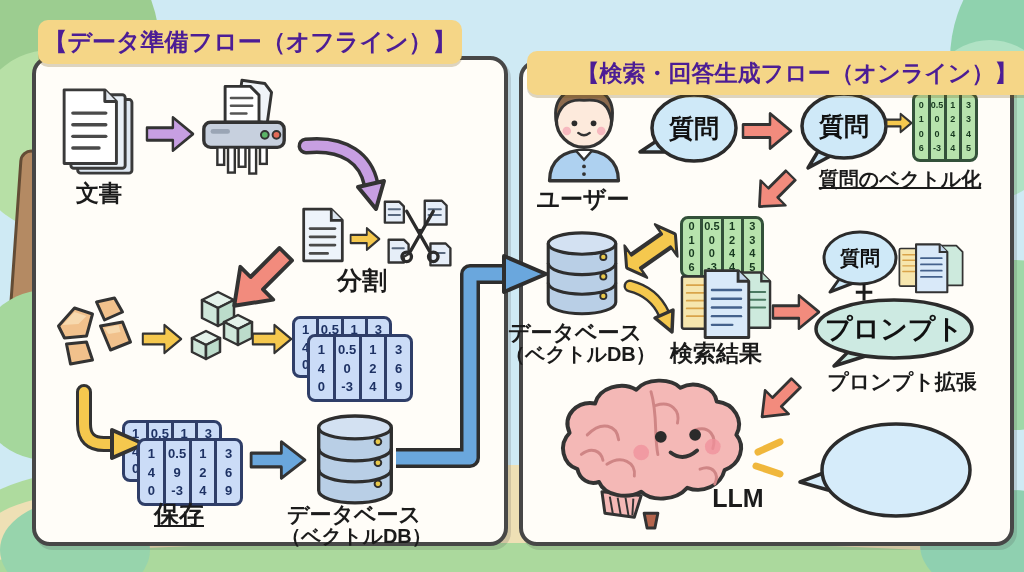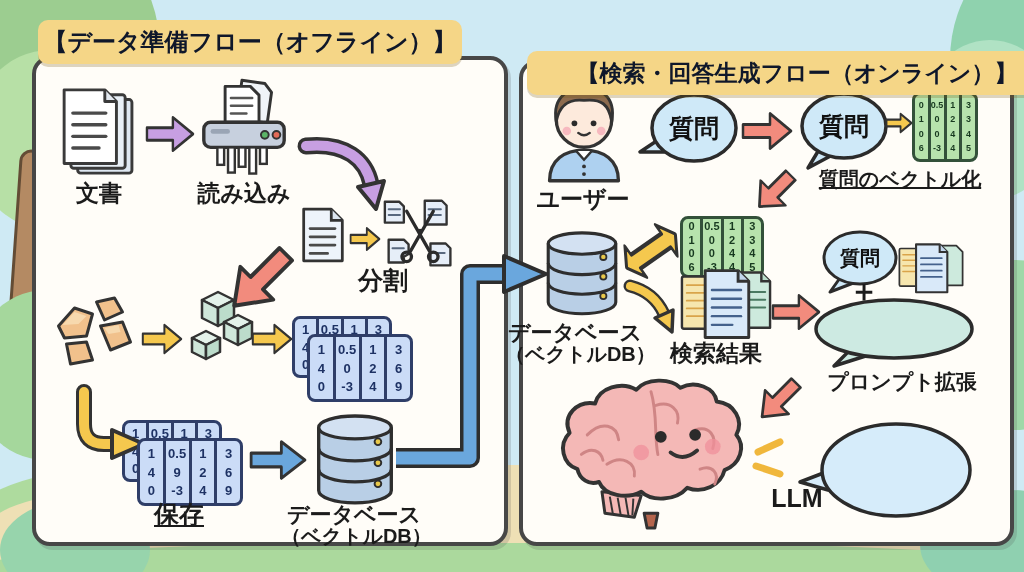--- a/index.html
+++ b/index.html
@@ -4,21 +4,21 @@
 <style>
   html,body{margin:0;padding:0;}
   body{font-family:"Liberation Sans","DejaVu Sans",sans-serif;}
   #stage{position:relative;width:1024px;height:572px;overflow:hidden;background:#cfeaf4;}
   .abs{position:absolute;}
   .blob{position:absolute;border-radius:50%;z-index:1;}
   .trunk{position:absolute;background:#b48a63;border:3px solid #634c35;border-radius:12px;z-index:1;}
   .panel{position:absolute;background:#fffdf8;border:4px solid #474747;border-radius:18px;
          box-shadow:3px 4px 0 rgba(70,70,70,.18);z-index:2;}
   .banner{position:absolute;background:#f5d687;border-radius:10px;z-index:5;display:flex;
-          align-items:center;justify-content:center;font-weight:bold;color:#0f172a;
+          align-items:center;justify-content:center;font-weight:bold;color:#4c1d95;
           box-shadow:0 3px 0 rgba(120,90,20,.25);letter-spacing:0px;white-space:nowrap;}
   .lbl{position:absolute;font-weight:bold;color:#1b1b1b;text-align:center;z-index:4;line-height:1.15;white-space:nowrap;}
   svg.icon{position:absolute;overflow:visible;z-index:3;}
   svg.arrow{position:absolute;overflow:visible;z-index:4;}
   svg.connector{position:absolute;overflow:visible;z-index:6;}
   .matrix{position:absolute;display:flex;border:3px solid #2f3e68;border-radius:8px;
           background:#cbdcf7;z-index:3;box-sizing:border-box;}
   .matrix.front{z-index:4;}
   .matrix .mcol{flex:1;display:flex;flex-direction:column;justify-content:space-evenly;
                 align-items:center;border-left:3px solid #2f3e68;min-width:0;}
@@ -90,21 +90,20 @@
     <circle cx="69" cy="56" r="4" fill="#5cb568" stroke="#333" stroke-width="2"></circle>
     <circle cx="81" cy="56" r="4" fill="#e26a57" stroke="#333" stroke-width="2"></circle>
     <g stroke="#333" stroke-width="2.5">
       <rect x="20" y="69" width="7" height="18" fill="#fff"></rect>
         <rect x="31" y="69" width="7" height="26" fill="#fff"></rect>
       <rect x="42" y="69" width="7" height="20" fill="#fff"></rect>
         <rect x="53" y="69" width="7" height="27" fill="#fff"></rect>
       <rect x="64" y="69" width="7" height="17" fill="#fff"></rect>
     </g>
   </svg>
-  <div class="lbl" style="left:192px;top:180px;width:104px;font-size:23px;">読み込み</div>
 
   <svg class="arrow" style="left:298px;top:138px;" width="88" height="82" viewBox="0 0 88 82">
     <path d="M8,8 C48,4 68,22 73,46" stroke="#333" stroke-width="17" fill="none" stroke-linecap="round"></path>
     <path d="M8,8 C48,4 68,22 73,46" stroke="#c79fe2" stroke-width="10" fill="none" stroke-linecap="round"></path>
     <polygon points="86,43 60,49 78,71" fill="#c79fe2" stroke="#333" stroke-width="4" stroke-linejoin="round"></polygon>
   </svg>
 
   <svg class="icon" style="left:300px;top:206px;" width="46" height="58" viewBox="0 0 50 62">
     <path d="M4,3 h30 l12,12 v44 h-42 z" fill="#eef4fb" stroke="#333" stroke-width="3" stroke-linejoin="round"></path>
     <path d="M34,3 v12 h12" fill="#dbe4ee" stroke="#333" stroke-width="3"></path>
@@ -134,21 +133,21 @@
         <line x1="55" y1="60" x2="66" y2="60"></line>
     </g>
     <g stroke="#2b2b2b" stroke-width="3.5" fill="none" stroke-linecap="round">
       <line x1="26" y1="16" x2="50" y2="58"></line>
       <line x1="54" y1="16" x2="30" y2="58"></line>
       <circle cx="26" cy="64" r="5"></circle>
         <circle cx="54" cy="64" r="5"></circle>
     </g>
     <circle cx="40" cy="37" r="2.5" fill="#2b2b2b"></circle>
   </svg>
-  <div class="lbl" style="left:343px;top:266px;width:80px;font-size:25px;">分割</div>
+  <div class="lbl" style="left:322px;top:266px;width:80px;font-size:25px;">分割</div>
 
   <svg class="arrow" style="left:222px;top:252px;transform:rotate(135deg);" width="76" height="56" viewBox="0 0 100 70" preserveAspectRatio="none">
     <polygon points="2,24 56,24 56,6 98,35 56,64 56,46 2,46" fill="#f28b7d" stroke="#333" stroke-width="5" stroke-linejoin="round"></polygon>
   </svg>
 
   <svg class="icon" style="left:52px;top:296px;" width="86" height="72" viewBox="0 0 85 72">
     <g fill="#f1c18c" stroke="#333" stroke-width="3" stroke-linejoin="round">
       <path d="M6,30 L22,12 L40,18 L34,40 L12,42 Z"></path>
       <path d="M44,6 L62,2 L70,16 L52,24 Z"></path>
       <path d="M48,30 L70,26 L78,46 L58,54 Z"></path>
@@ -474,20 +473,21 @@
       <line x1="33" y1="40" x2="63" y2="40"></line>
         <line x1="33" y1="49" x2="63" y2="49"></line>
     </g>
   </svg>
   <div class="lbl" style="left:846px;top:274px;width:36px;font-size:30px;">＋</div>
 
   <svg class="icon" style="left:810px;top:298px;" width="164" height="70" viewBox="0 0 164 70">
     <path d="M40,52 L24,68 L62,56 Z" fill="#cdeae2" stroke="#2b2b2b" stroke-width="3.5" stroke-linejoin="round"></path>
     <ellipse cx="84" cy="31" rx="78" ry="29" fill="#cdeae2" stroke="#2b2b2b" stroke-width="3.5"></ellipse>
   </svg>
+  <div class="bubble-text" style="left:814px;top:306px;width:160px;height:46px;font-size:27px;">プロンプト</div>
   <div class="lbl" style="left:820px;top:370px;width:164px;font-size:21px;">プロンプト拡張</div>
 
   <svg class="arrow" style="left:754px;top:380px;transform:rotate(135deg);" width="50" height="40" viewBox="0 0 100 70" preserveAspectRatio="none">
     <polygon points="2,24 56,24 56,6 98,35 56,64 56,46 2,46" fill="#f28b7d" stroke="#333" stroke-width="5" stroke-linejoin="round"></polygon>
   </svg>
 
   <svg class="icon" style="left:548px;top:376px;" width="206" height="152" viewBox="0 0 210 155">
     <path d="M55,118 L95,122 L88,144 L58,140 Z" fill="#f4b8b6" stroke="#333" stroke-width="3" stroke-linejoin="round"></path>
     <g stroke="#333" stroke-width="2">
       <line x1="63" y1="123" x2="66" y2="140"></line>
@@ -509,20 +509,20 @@
     <circle cx="115" cy="62" r="6" fill="#2b2b2b"></circle>
       <circle cx="150" cy="60" r="6" fill="#2b2b2b"></circle>
     <circle cx="95" cy="78" r="8" fill="#f0909b" opacity="0.75"></circle>
       <circle cx="168" cy="72" r="8" fill="#f0909b" opacity="0.75"></circle>
     <path d="M125,78 Q138,88 152,76" stroke="#333" stroke-width="4" fill="none" stroke-linecap="round"></path>
   </svg>
   <svg class="icon" style="left:752px;top:436px;" width="32" height="44" viewBox="0 0 32 44">
     <line x1="28" y1="6" x2="6" y2="16" stroke="#f0b73c" stroke-width="7" stroke-linecap="round"></line>
     <line x1="28" y1="38" x2="4" y2="30" stroke="#f0b73c" stroke-width="7" stroke-linecap="round"></line>
   </svg>
-  <div class="lbl" style="left:766px;top:484px;width:62px;font-size:25px;">LLM</div>
+  <div class="lbl" style="left:707px;top:484px;width:62px;font-size:25px;">LLM</div>
 
   <svg class="icon" style="left:796px;top:420px;" width="180" height="104" viewBox="0 0 180 104">
     <path d="M30,52 L4,62 L32,70 Z" fill="#d6ecfa" stroke="#2b2b2b" stroke-width="3.5" stroke-linejoin="round"></path>
     <ellipse cx="100" cy="50" rx="74" ry="46" fill="#d6ecfa" stroke="#2b2b2b" stroke-width="3.5"></ellipse>
   </svg>
 
 </div>
 
 </body></html>

